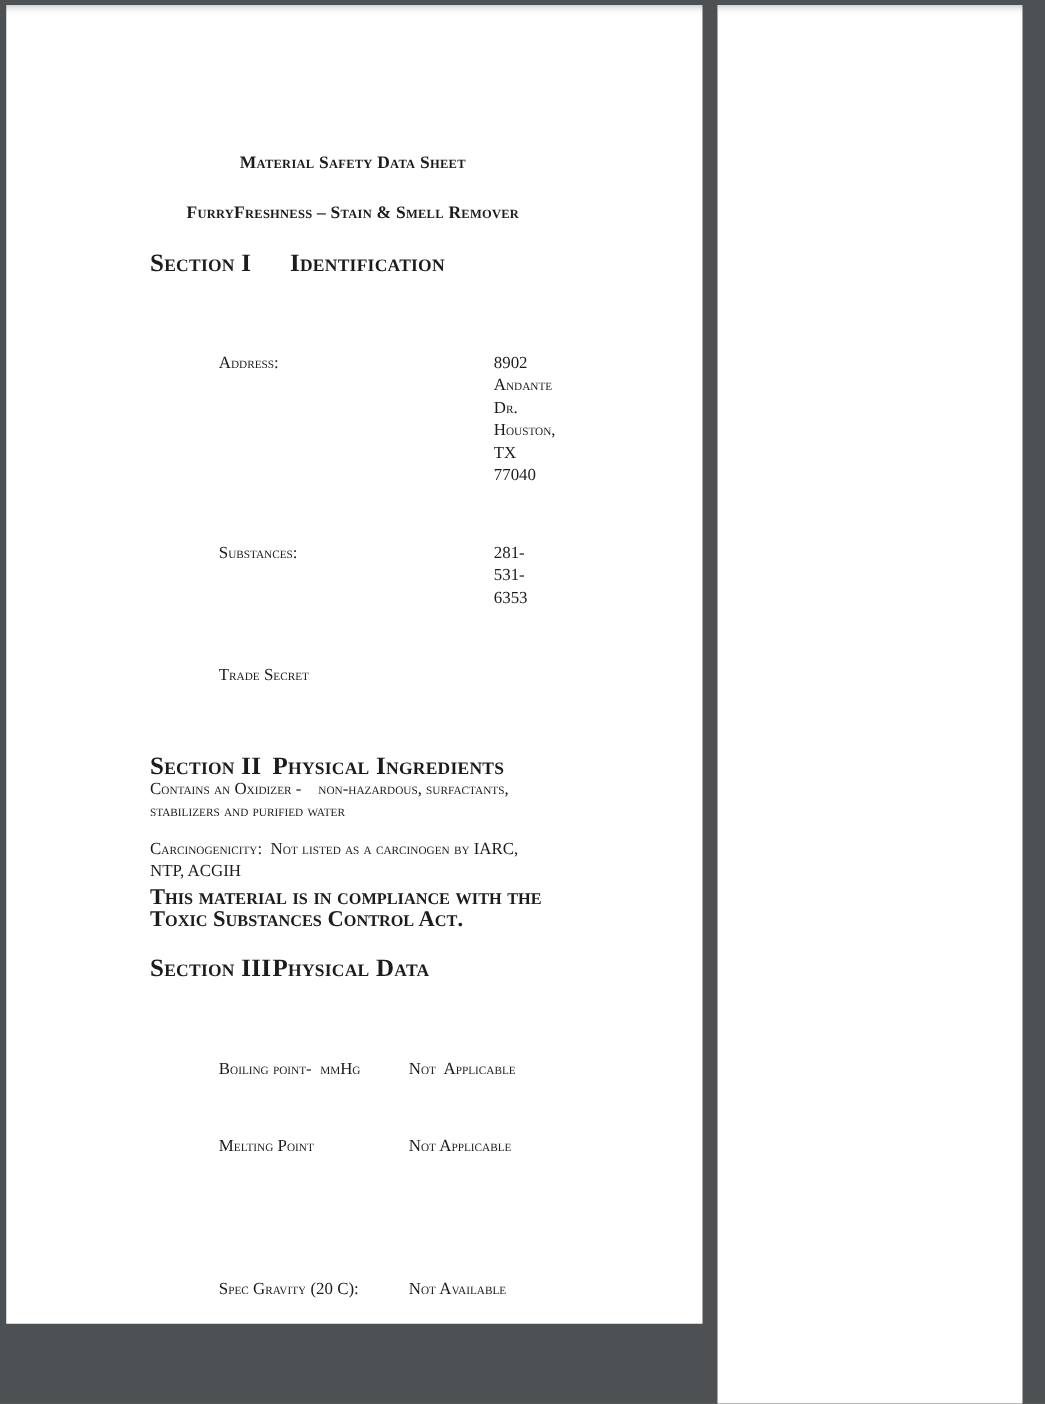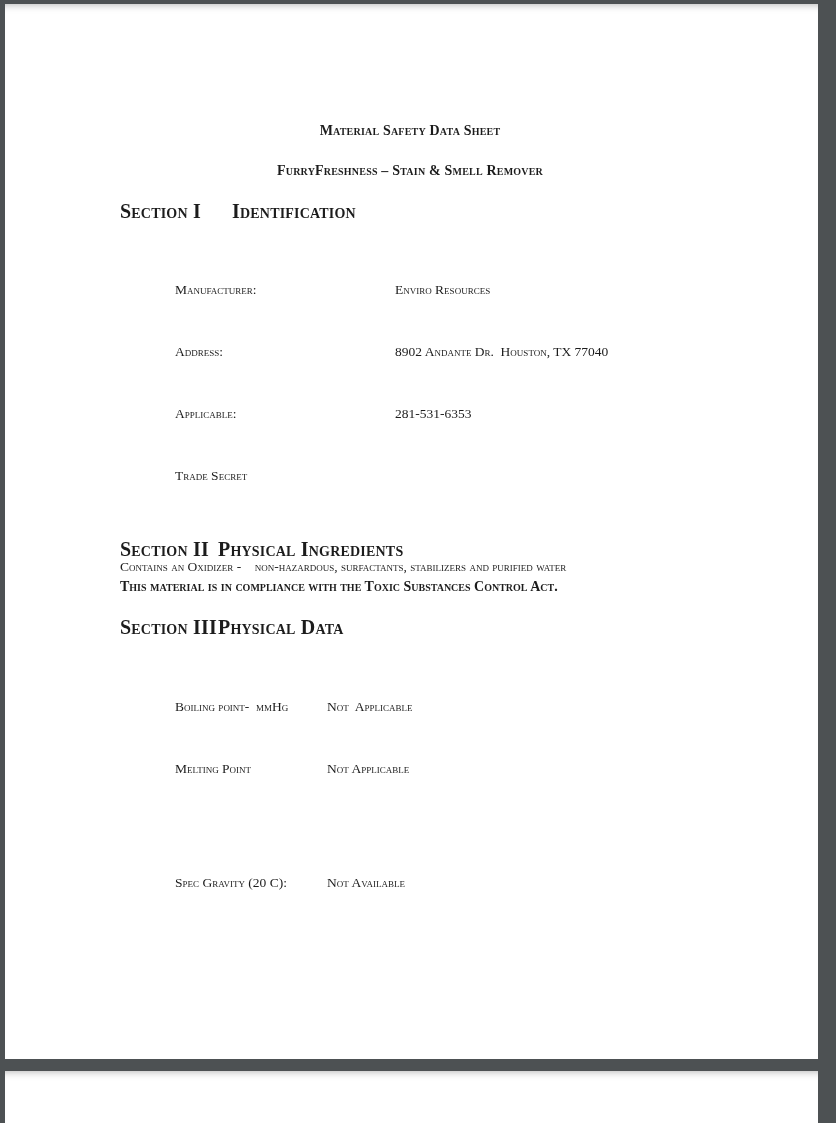--- a/index.html
+++ b/index.html
@@ -6,21 +6,20 @@
   html, body {
     width: 836px; height: 1123px;
     overflow: hidden;
     background: #4d5153;
     font-family: "Liberation Serif", "DejaVu Serif", serif;
   }
   .viewer {
     width: 836px; height: 1123px;
     padding: 4px 18px 0 5px;
     display: flex;
-    flex-direction: column;
     gap: 12px;
   }
   .page {
     width: 813px;
     background: #ffffff;
     box-shadow: inset 0 8px 8px -8px rgba(0,0,0,0.35);
   }
   .page-1 { height: 1055px; }
   .page-2 { flex: 1 1 auto; }
   .content {
@@ -52,62 +51,59 @@
   .rows { white-space: pre-wrap; }
   .rows-id   { margin-top: 25px; padding-left: 55px; }
   .rows-phys { margin-top: 26px; padding-left: 55px; }
   .row { display: flex; margin-bottom: 8px; }
   .rows-id .row-label   { flex: 0 0 220px; }
   .rows-phys .row-label { flex: 0 0 152px; }
   .row-spacer { height: 16px; }
   .line { white-space: pre-wrap; }
   .line-oxidizer { }
   .line-carcino  { margin-top: 12px; }
-  .line-compliance { margin-top: 2px; font-weight: bold; font-size: 14px; }
+  .line-compliance { margin-top: 2px; font-weight: bold; font-size: 18px; }
 </style>
 </head>
 <body>
 
 <div class="viewer">
 
   <div class="page page-1">
     <div class="content">
 
       <div class="doc-title">Material Safety Data Sheet</div>
       <div class="doc-subtitle">FurryFreshness – Stain &amp; Smell Remover</div>
 
       <div class="sec-heading h1 first">
         <span class="sec-num">Section I</span>
         <span class="sec-title">Identification</span>
       </div>
 
       <div class="rows rows-id">
         <div class="row">
-          <span class="row-label">Manufacturer:</span>
-          <span class="row-value">Enviro Resources</span>
-        </div>
-        <div class="row">
           <span class="row-label">Address:</span>
           <span class="row-value">8902 Andante Dr.  Houston, TX 77040</span>
         </div>
         <div class="row">
-          <span class="row-label">Applicable:</span>
+          <span class="row-label">Substances:</span>
           <span class="row-value">281-531-6353</span>
         </div>
         <div class="row">
           <span class="row-value">Trade Secret</span>
         </div>
       </div>
 
       <div class="sec-heading h2">
         <span class="sec-num">Section II</span>
         <span class="sec-title">Physical Ingredients</span>
       </div>
 
       <div class="line line-oxidizer">Contains an Oxidizer -    non-hazardous, surfactants, stabilizers and purified water</div>
+      <div class="line line-carcino">Carcinogenicity:  Not listed as a carcinogen by IARC, NTP, ACGIH</div>
       <div class="line line-compliance">This material is in compliance with the Toxic Substances Control Act.</div>
 
       <div class="sec-heading h3">
         <span class="sec-num">Section III</span>
         <span class="sec-title">Physical Data</span>
       </div>
 
       <div class="rows rows-phys">
         <div class="row">
           <span class="row-label">Boiling point-  mmHg</span>

